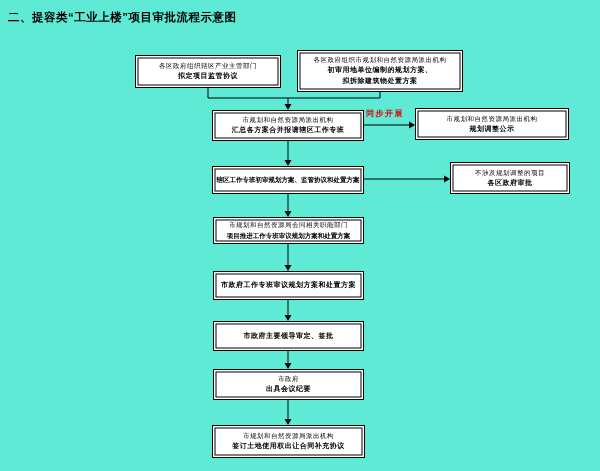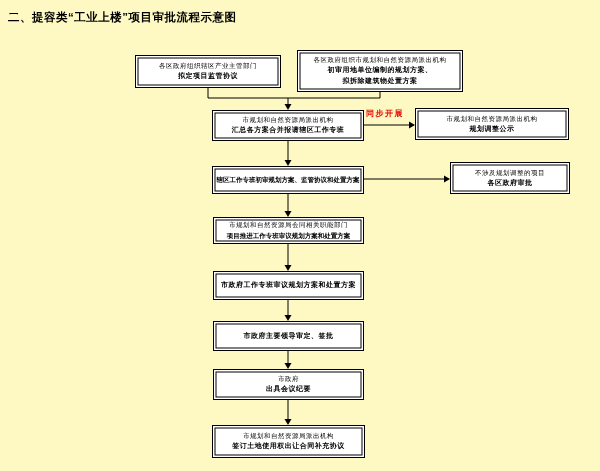--- a/index.html
+++ b/index.html
@@ -1,17 +1,17 @@
 <!DOCTYPE html>
 <html><head>
 <meta charset="utf-8">
 <style>
   html,body{margin:0;padding:0;background:#fff;}
   .canvas{
-    position:relative;width:600px;height:471px;background:#fef9c3;overflow:hidden;
+    position:relative;width:600px;height:471px;background:#5eead4;overflow:hidden;
     font-family:"Liberation Sans","DejaVu Sans",sans-serif;color:#000;
   }
   .title{
     position:absolute;left:8px;top:10px;margin:0;
     font-size:11.5px;font-weight:bold;letter-spacing:.5px;
   }
   svg.connectors{position:absolute;left:0;top:0;}
   .node{
     position:absolute;background:#fff;box-sizing:border-box;
     border:1px solid #000;

